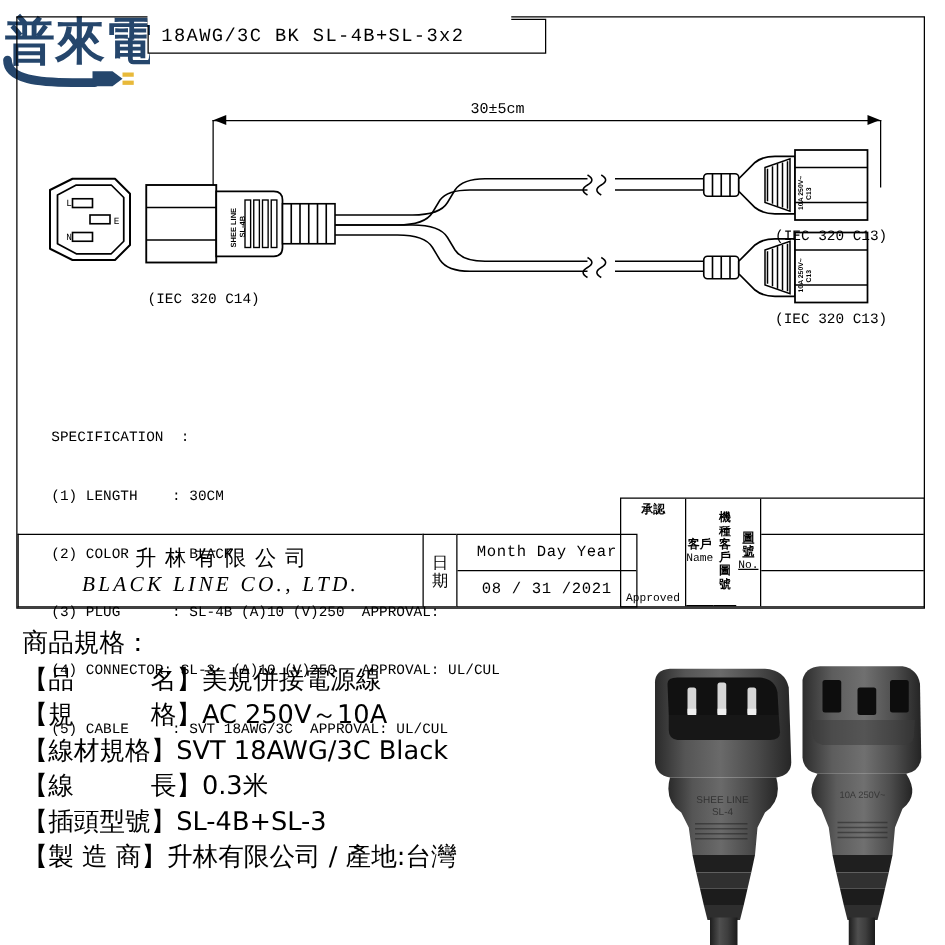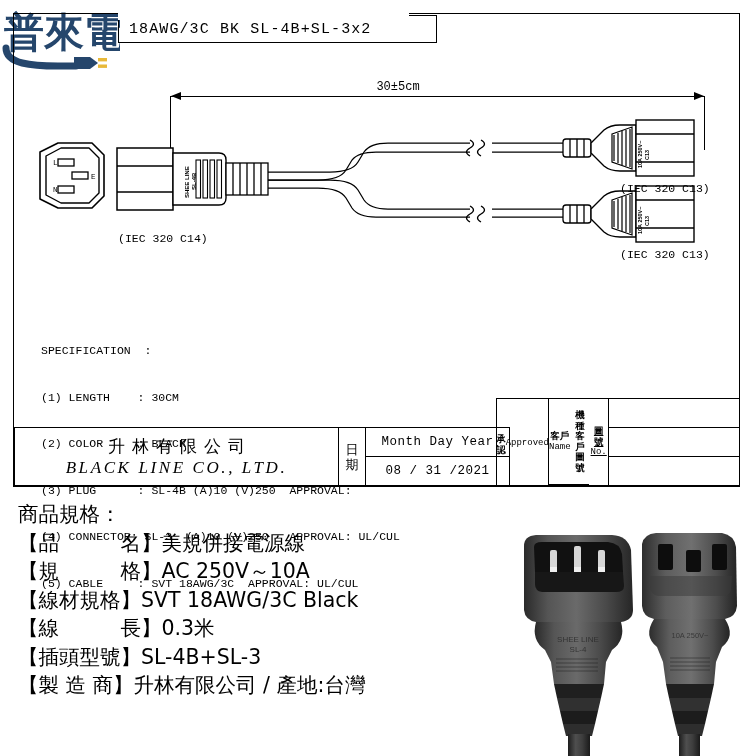--- a/index.html
+++ b/index.html
@@ -94,21 +94,21 @@
   }
   .tb-dhdr{border-bottom:1.3px solid #000;}
 
   
   .apprtable{
     position:absolute;left:496px;top:398px;width:244px;height:88px;
     border:1.3px solid #000;box-sizing:border-box;
     display:flex;font-size:9px;
   }
   .appr-col1{width:52px;border-right:1.3px solid #000;box-sizing:border-box;
-    display:flex;flex-direction:row;align-items:center;justify-content:center;padding-top:3px;line-height:11px;}
+    display:flex;flex-direction:column;align-items:center;justify-content:space-between;padding-top:3px;line-height:11px;}
   .appr-col2{width:60px;border-right:1.3px solid #000;box-sizing:border-box;display:flex;flex-direction:row;}
   .appr-col3{flex:1;display:flex;flex-direction:column;}
   .appr-cell{flex:1;display:flex;flex-direction:column;align-items:center;justify-content:center;
     border-bottom:1.3px solid #000;line-height:10.5px;text-align:center;}
   .appr-cell:last-child{border-bottom:none;text-decoration:underline;}
   .appr-blank{flex:1;border-bottom:1.3px solid #000;}
   .appr-blank:last-child{border-bottom:none;}
   .cn{font-family:"Liberation Sans", sans-serif;font-size:9.5px;font-weight:bold;}
   .en{font-family:"Liberation Mono", monospace;font-size:9px;}
 

